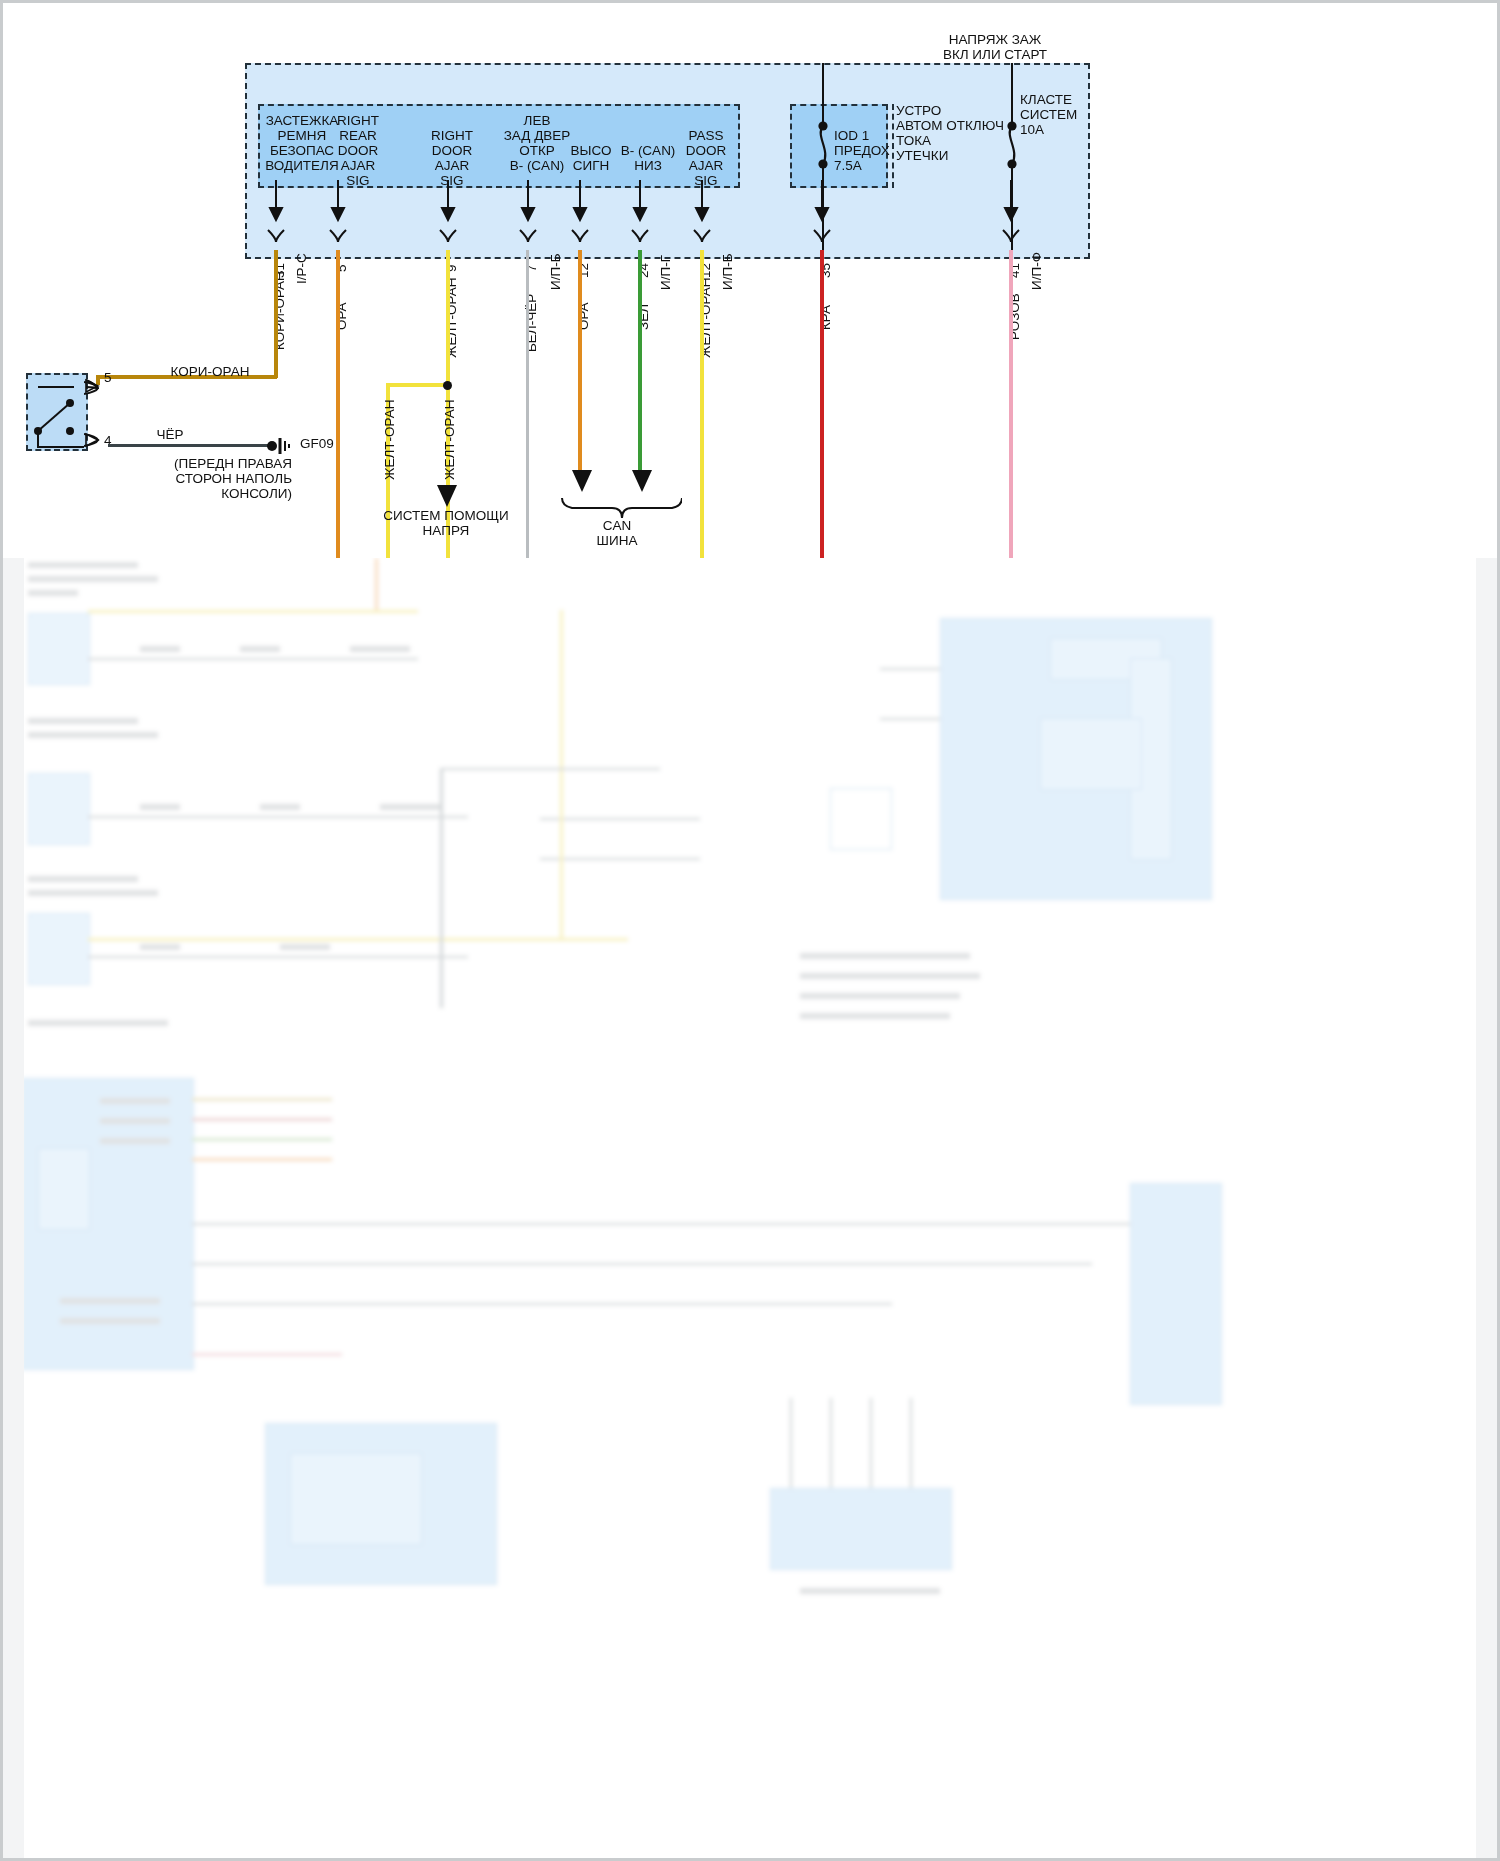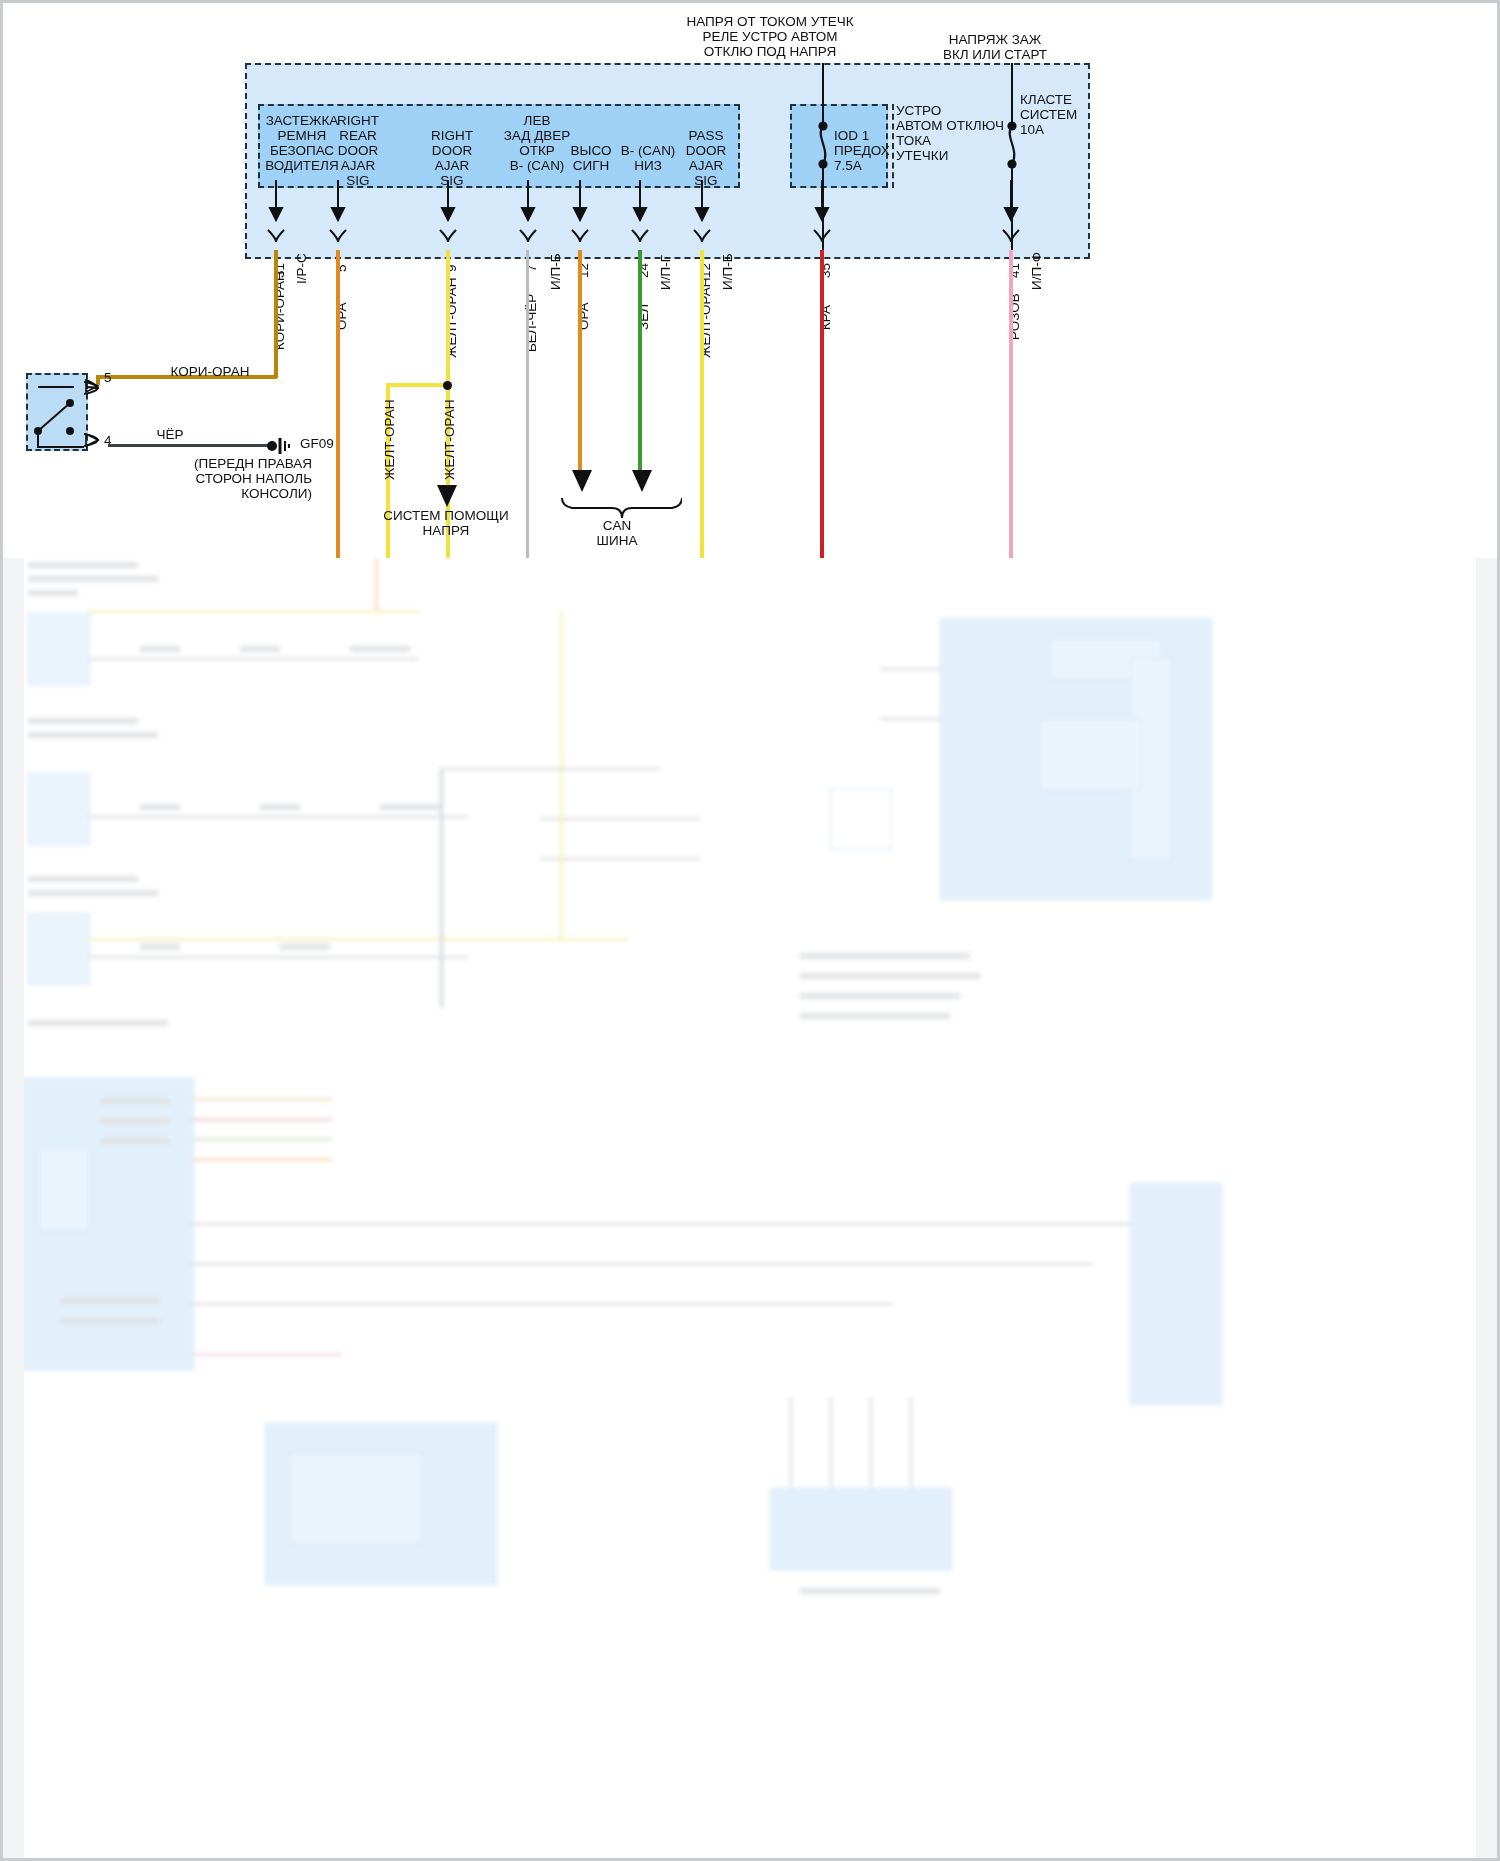--- a/index.html
+++ b/index.html
@@ -135,23 +135,20 @@
     <div class="ln" style="left:870px;top:840px;width:2px;height:90px;"></div>
     <div class="ln" style="left:910px;top:840px;width:2px;height:90px;"></div>
     <div class="lbl" style="left:800px;top:1030px;width:140px;"></div>
   </div>
 
   <div id="leftedge"></div>
   <div id="rightedge"></div>
 
   <div id="top">
 
-    <div class="txt c" style="left:620px;top:14px;width:300px;">НАПРЯ ОТ ТОКОМ УТЕЧК
-РЕЛЕ УСТРО АВТОМ
-ОТКЛЮ ПОД НАПРЯ</div>
     <div class="txt c" style="left:870px;top:32px;width:250px;">НАПРЯЖ ЗАЖ
 ВКЛ ИЛИ СТАРТ</div>
 
     <div id="ips-outer"></div>
     <div id="ips-inner"></div>
     <div id="fuse-box"></div>
 
 
     <div class="pinlabel" style="left:258px;top:113px;width:88px;">ЗАСТЕЖКА
 РЕМНЯ
@@ -339,20 +336,20 @@
 
     <div class="wire" style="left:108px;top:444px;width:164px;height:2.6px;background:#3a4448;"></div>
 
     <svg class="abs" style="left:266px;top:436px;width:34px;height:20px;" viewBox="0 0 34 20">
       <circle cx="6" cy="10" r="5" fill="#111"></circle>
       <line x1="14" y1="2" x2="14" y2="18" stroke="#111" stroke-width="3"></line>
       <line x1="19" y1="5" x2="19" y2="15" stroke="#111" stroke-width="2"></line>
       <line x1="23" y1="8" x2="23" y2="12" stroke="#111" stroke-width="2"></line>
     </svg>
     <div class="txt" style="left:300px;top:436px;">GF09</div>
-    <div class="txt r" style="left:124px;top:456px;width:188px;">(ПЕРЕДН ПРАВАЯ
+    <div class="txt r" style="left:104px;top:456px;width:188px;">(ПЕРЕДН ПРАВАЯ
 СТОРОН НАПОЛЬ
 КОНСОЛИ)</div>
 
   </div>
 
   <div id="frame"></div>
 </div>
 
 </body></html>

